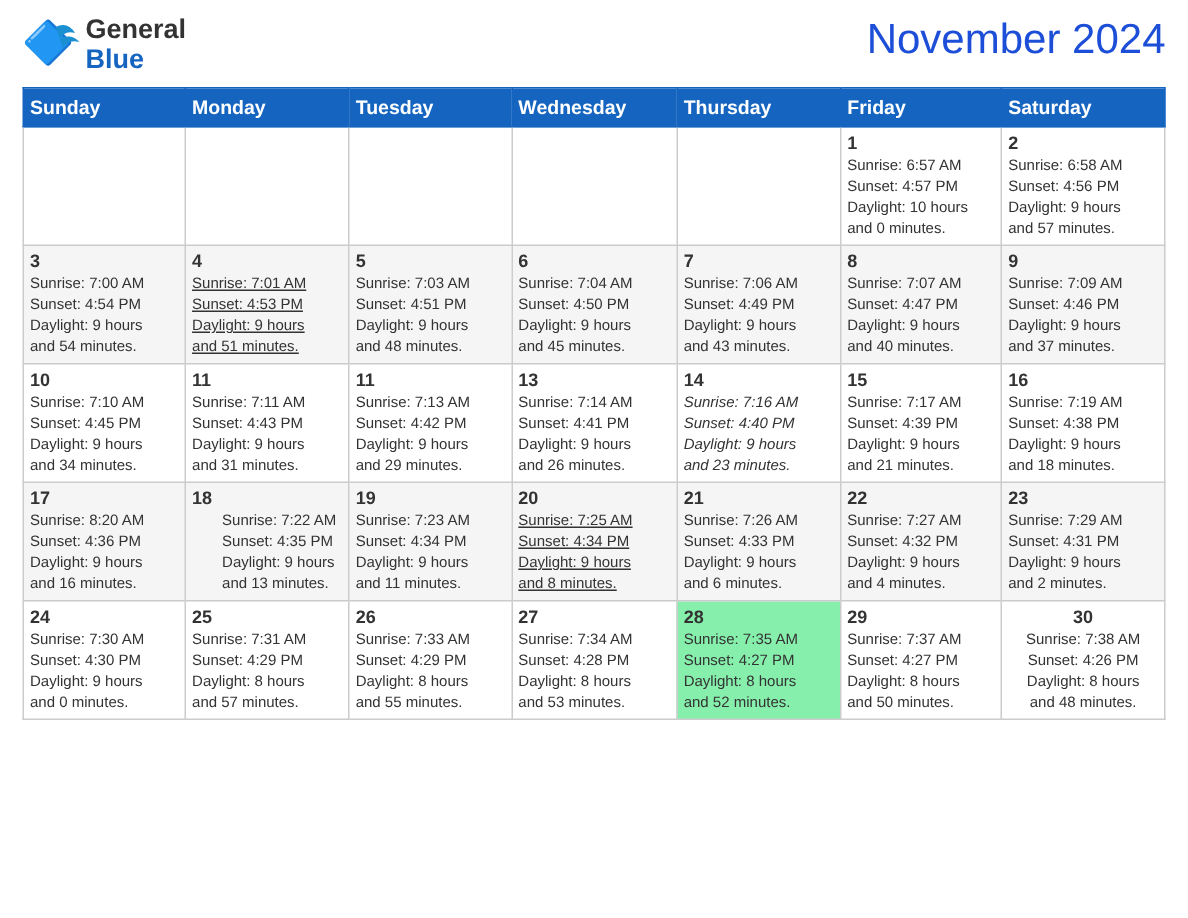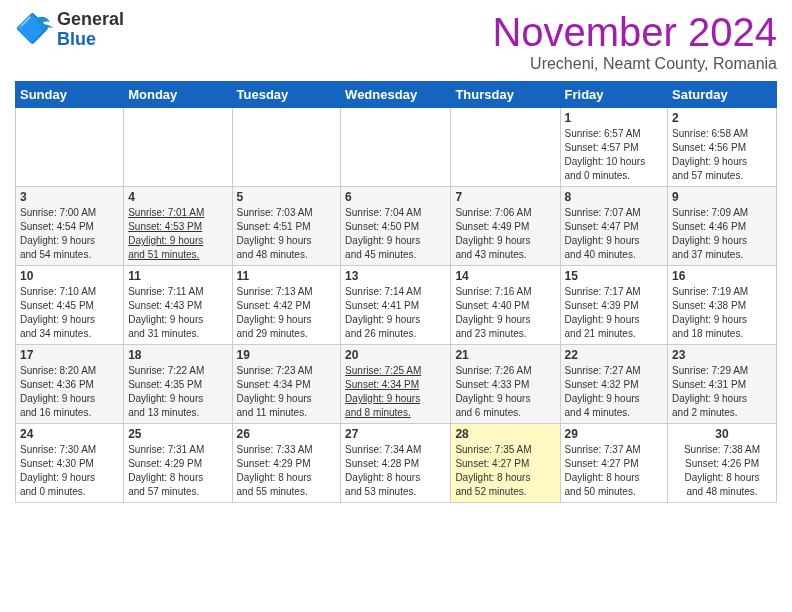--- a/index.html
+++ b/index.html
@@ -4,21 +4,21 @@
   <style>
     * { box-sizing: border-box; margin: 0; padding: 0; }
     body { font-family: Arial, sans-serif; background: #fff; width: 792px; height: 612px; overflow: hidden; }
     
     .page { width: 792px; min-height: 612px; padding: 10px 15px; }
     
     .header-area { display: flex; align-items: flex-start; justify-content: space-between; margin-bottom: 8px; }
     .logo-text { display: flex; flex-direction: column; }
     
     .title-area { text-align: right; }
-    .month-title { font-size: 40px; font-weight: normal; color: #a21caf; }
+    .month-title { font-size: 28px; font-weight: normal; color: #1d4ed8; }
     .location-title { font-size: 16px; color: #555; }
     
     .calendar { width: 100%; border-collapse: collapse; }
     .calendar th {
       background: #1565c0;
       color: #fff;
       padding: 5px 4px;
       text-align: left;
       font-size: 13px;
       border: 1px solid #1565c0;
@@ -52,21 +52,20 @@
         <text x="0" y="28" font-size="28" fill="#1a8fd1">🔷</text>
         <path d="M22 8 Q30 4 35 12 Q28 10 25 16 Q32 12 38 18 Q30 16 27 22" fill="#1a8fd1" stroke="none"></path>
       </svg>
       <div class="logo-text">
         <span style="font-size:18px;font-weight:bold;color:#333;line-height:1.1;">General</span>
         <span style="font-size:18px;font-weight:bold;color:#1565c0;line-height:1.1;">Blue</span>
       </div>
     </div>
     <div class="title-area">
       <div class="month-title">November 2024</div>
-      <div class="location-title">Urecheni, Neamt County, Romania</div>
     </div>
   </div>
 
   <table class="calendar">
     <thead>
       <tr>
         <th>Sunday</th>
         <th>Monday</th>
         <th>Tuesday</th>
         <th>Wednesday</th>
@@ -172,21 +171,21 @@
           </td>
           <td style="background: rgb(255, 255, 255);">
             <span class="day-number">13</span>
             <div class="day-info" style="white-space: pre-line;">Sunrise: 7:14 AM
 Sunset: 4:41 PM
 Daylight: 9 hours
 and 26 minutes.</div>
           </td>
           <td style="background: rgb(255, 255, 255);">
             <span class="day-number">14</span>
-            <div class="day-info" style="white-space: pre-line;">Sunrise: 7:16 AM
+            <div class="day-info" style="white-space: pre-line; font-style: italic;">Sunrise: 7:16 AM
 Sunset: 4:40 PM
 Daylight: 9 hours
 and 23 minutes.</div>
           </td>
           <td style="background: rgb(255, 255, 255);">
             <span class="day-number">15</span>
             <div class="day-info" style="white-space: pre-line;">Sunrise: 7:17 AM
 Sunset: 4:39 PM
 Daylight: 9 hours
 and 21 minutes.</div>
@@ -202,21 +201,21 @@
         <tr>
           <td style="background: rgb(245, 245, 245);">
             <span class="day-number">17</span>
             <div class="day-info" style="white-space: pre-line;">Sunrise: 8:20 AM
 Sunset: 4:36 PM
 Daylight: 9 hours
 and 16 minutes.</div>
           </td>
           <td style="background: rgb(245, 245, 245);">
             <span class="day-number">18</span>
-            <div class="day-info" style="white-space: pre-line;">Sunrise: 7:22 AM
+            <div class="day-info" style="white-space: pre-line; margin-left: 20px;">Sunrise: 7:22 AM
 Sunset: 4:35 PM
 Daylight: 9 hours
 and 13 minutes.</div>
           </td>
           <td style="background: rgb(245, 245, 245);">
             <span class="day-number">19</span>
             <div class="day-info" style="white-space: pre-line;">Sunrise: 7:23 AM
 Sunset: 4:34 PM
 Daylight: 9 hours
 and 11 minutes.</div>
@@ -272,21 +271,21 @@
 Daylight: 8 hours
 and 55 minutes.</div>
           </td>
           <td style="background: rgb(255, 255, 255);">
             <span class="day-number">27</span>
             <div class="day-info" style="white-space: pre-line;">Sunrise: 7:34 AM
 Sunset: 4:28 PM
 Daylight: 8 hours
 and 53 minutes.</div>
           </td>
-          <td style="background: #fef9c3;">
+          <td style="background: #86efac;">
             <span class="day-number">28</span>
             <div class="day-info" style="white-space: pre-line;">Sunrise: 7:35 AM
 Sunset: 4:27 PM
 Daylight: 8 hours
 and 52 minutes.</div>
           </td>
           <td style="background: rgb(255, 255, 255);">
             <span class="day-number">29</span>
             <div class="day-info" style="white-space: pre-line;">Sunrise: 7:37 AM
 Sunset: 4:27 PM

